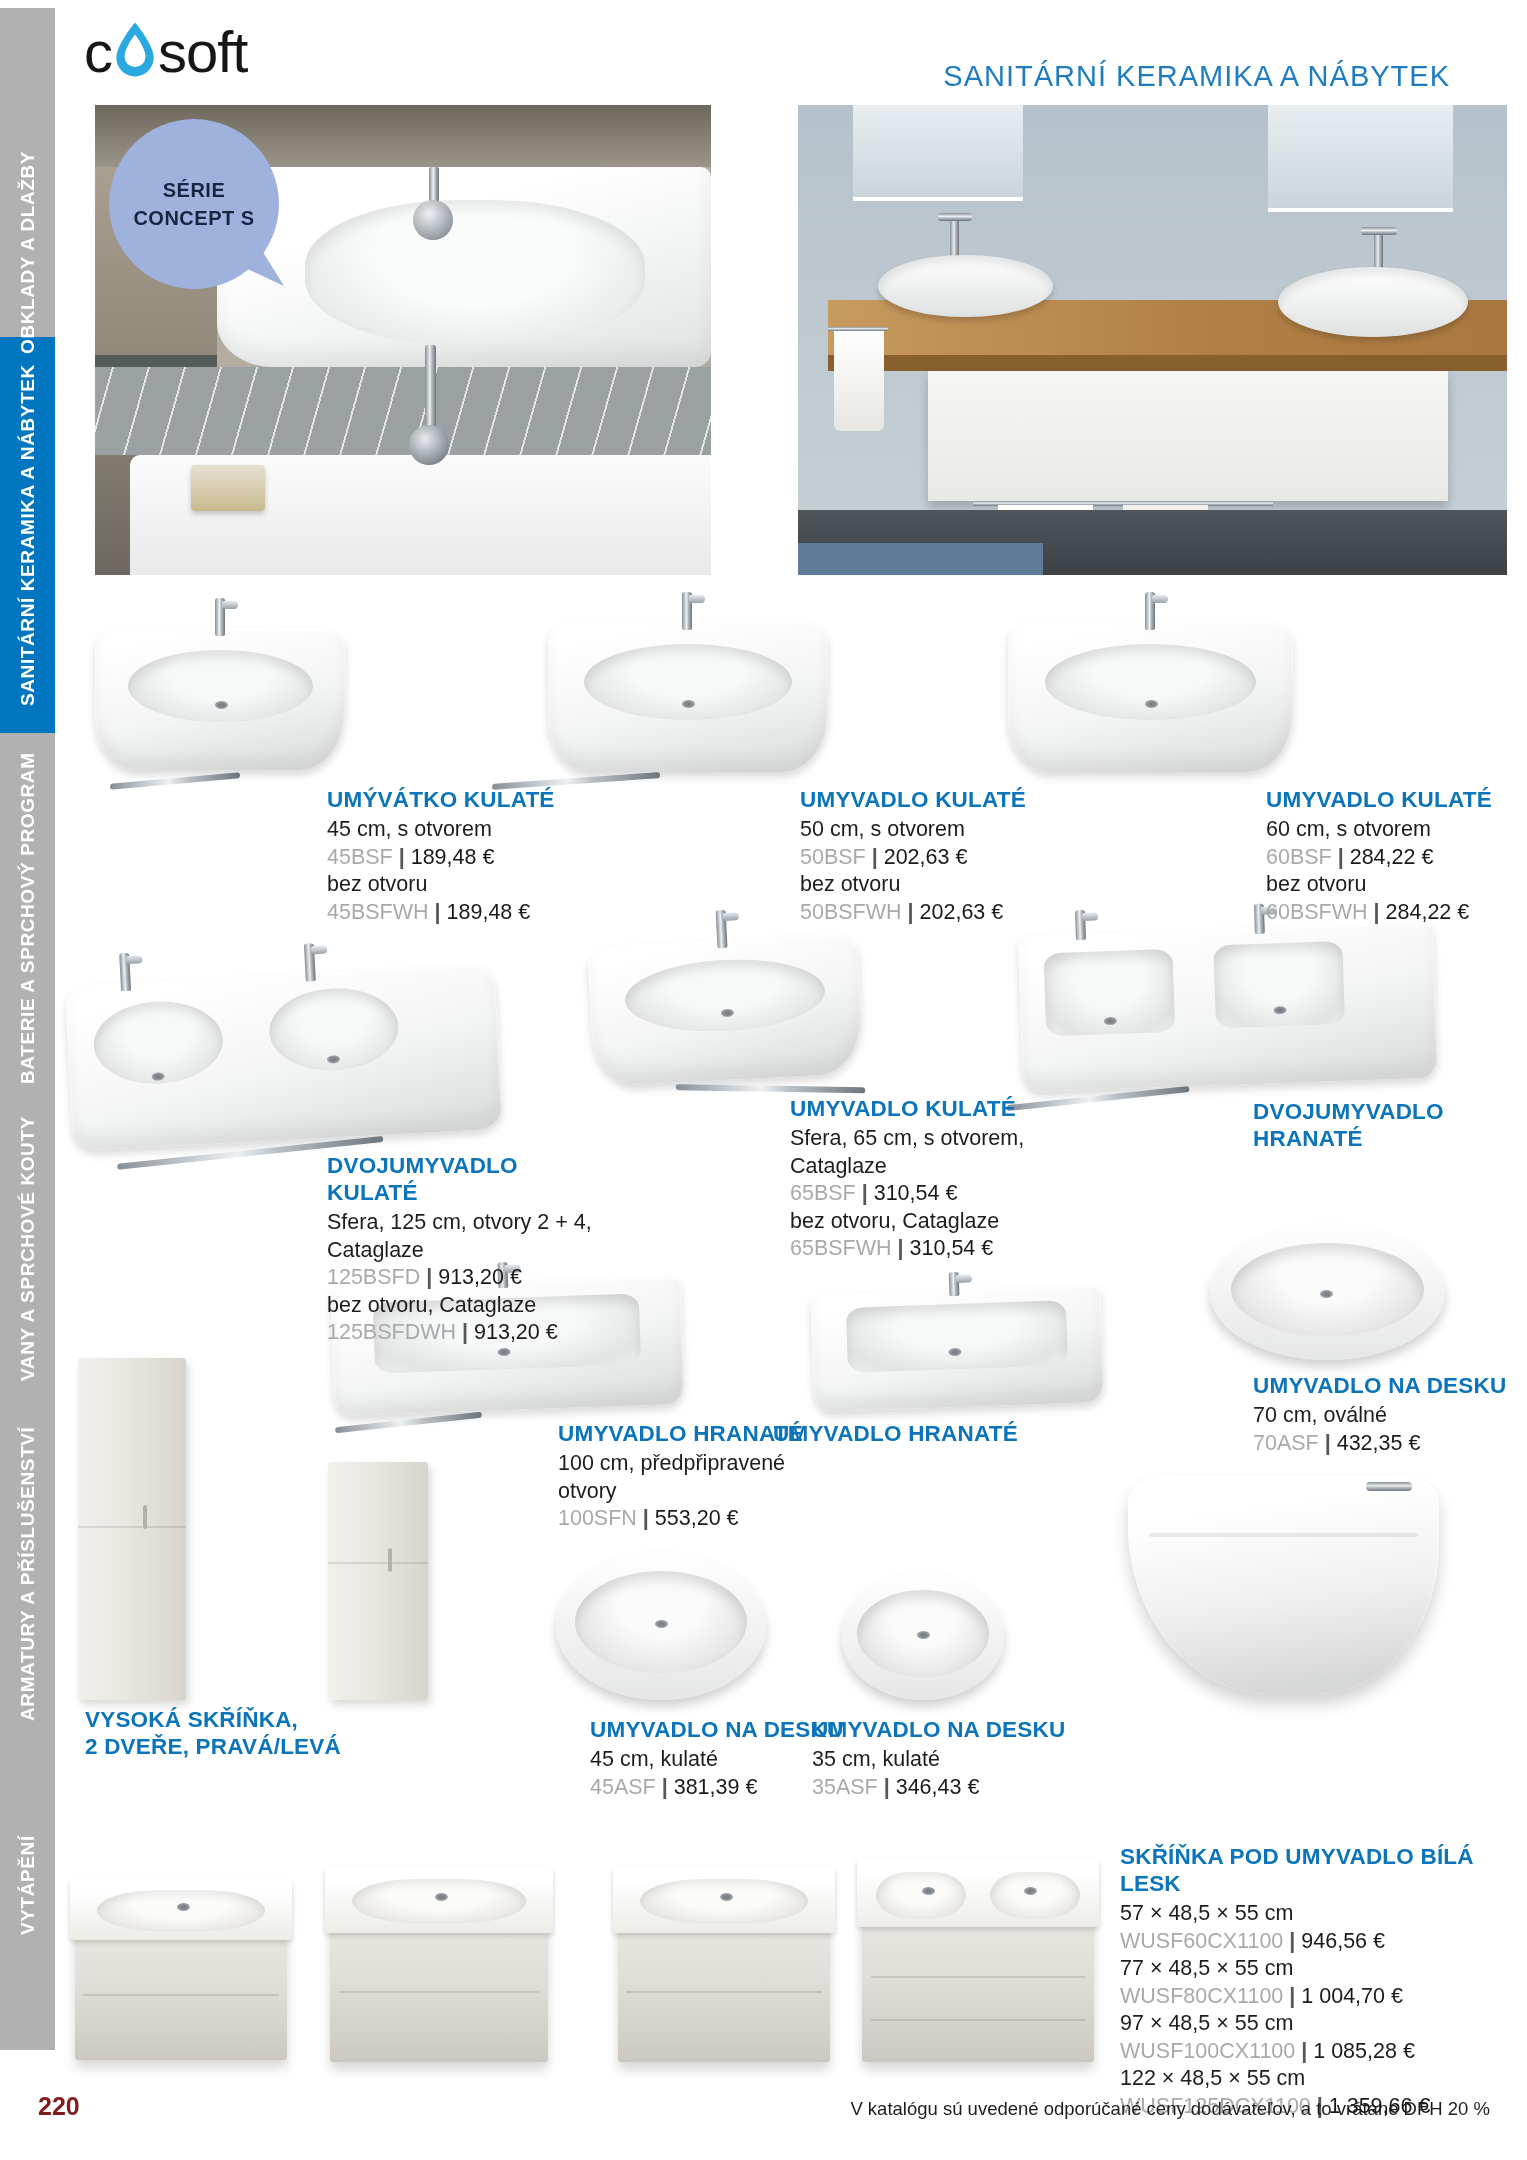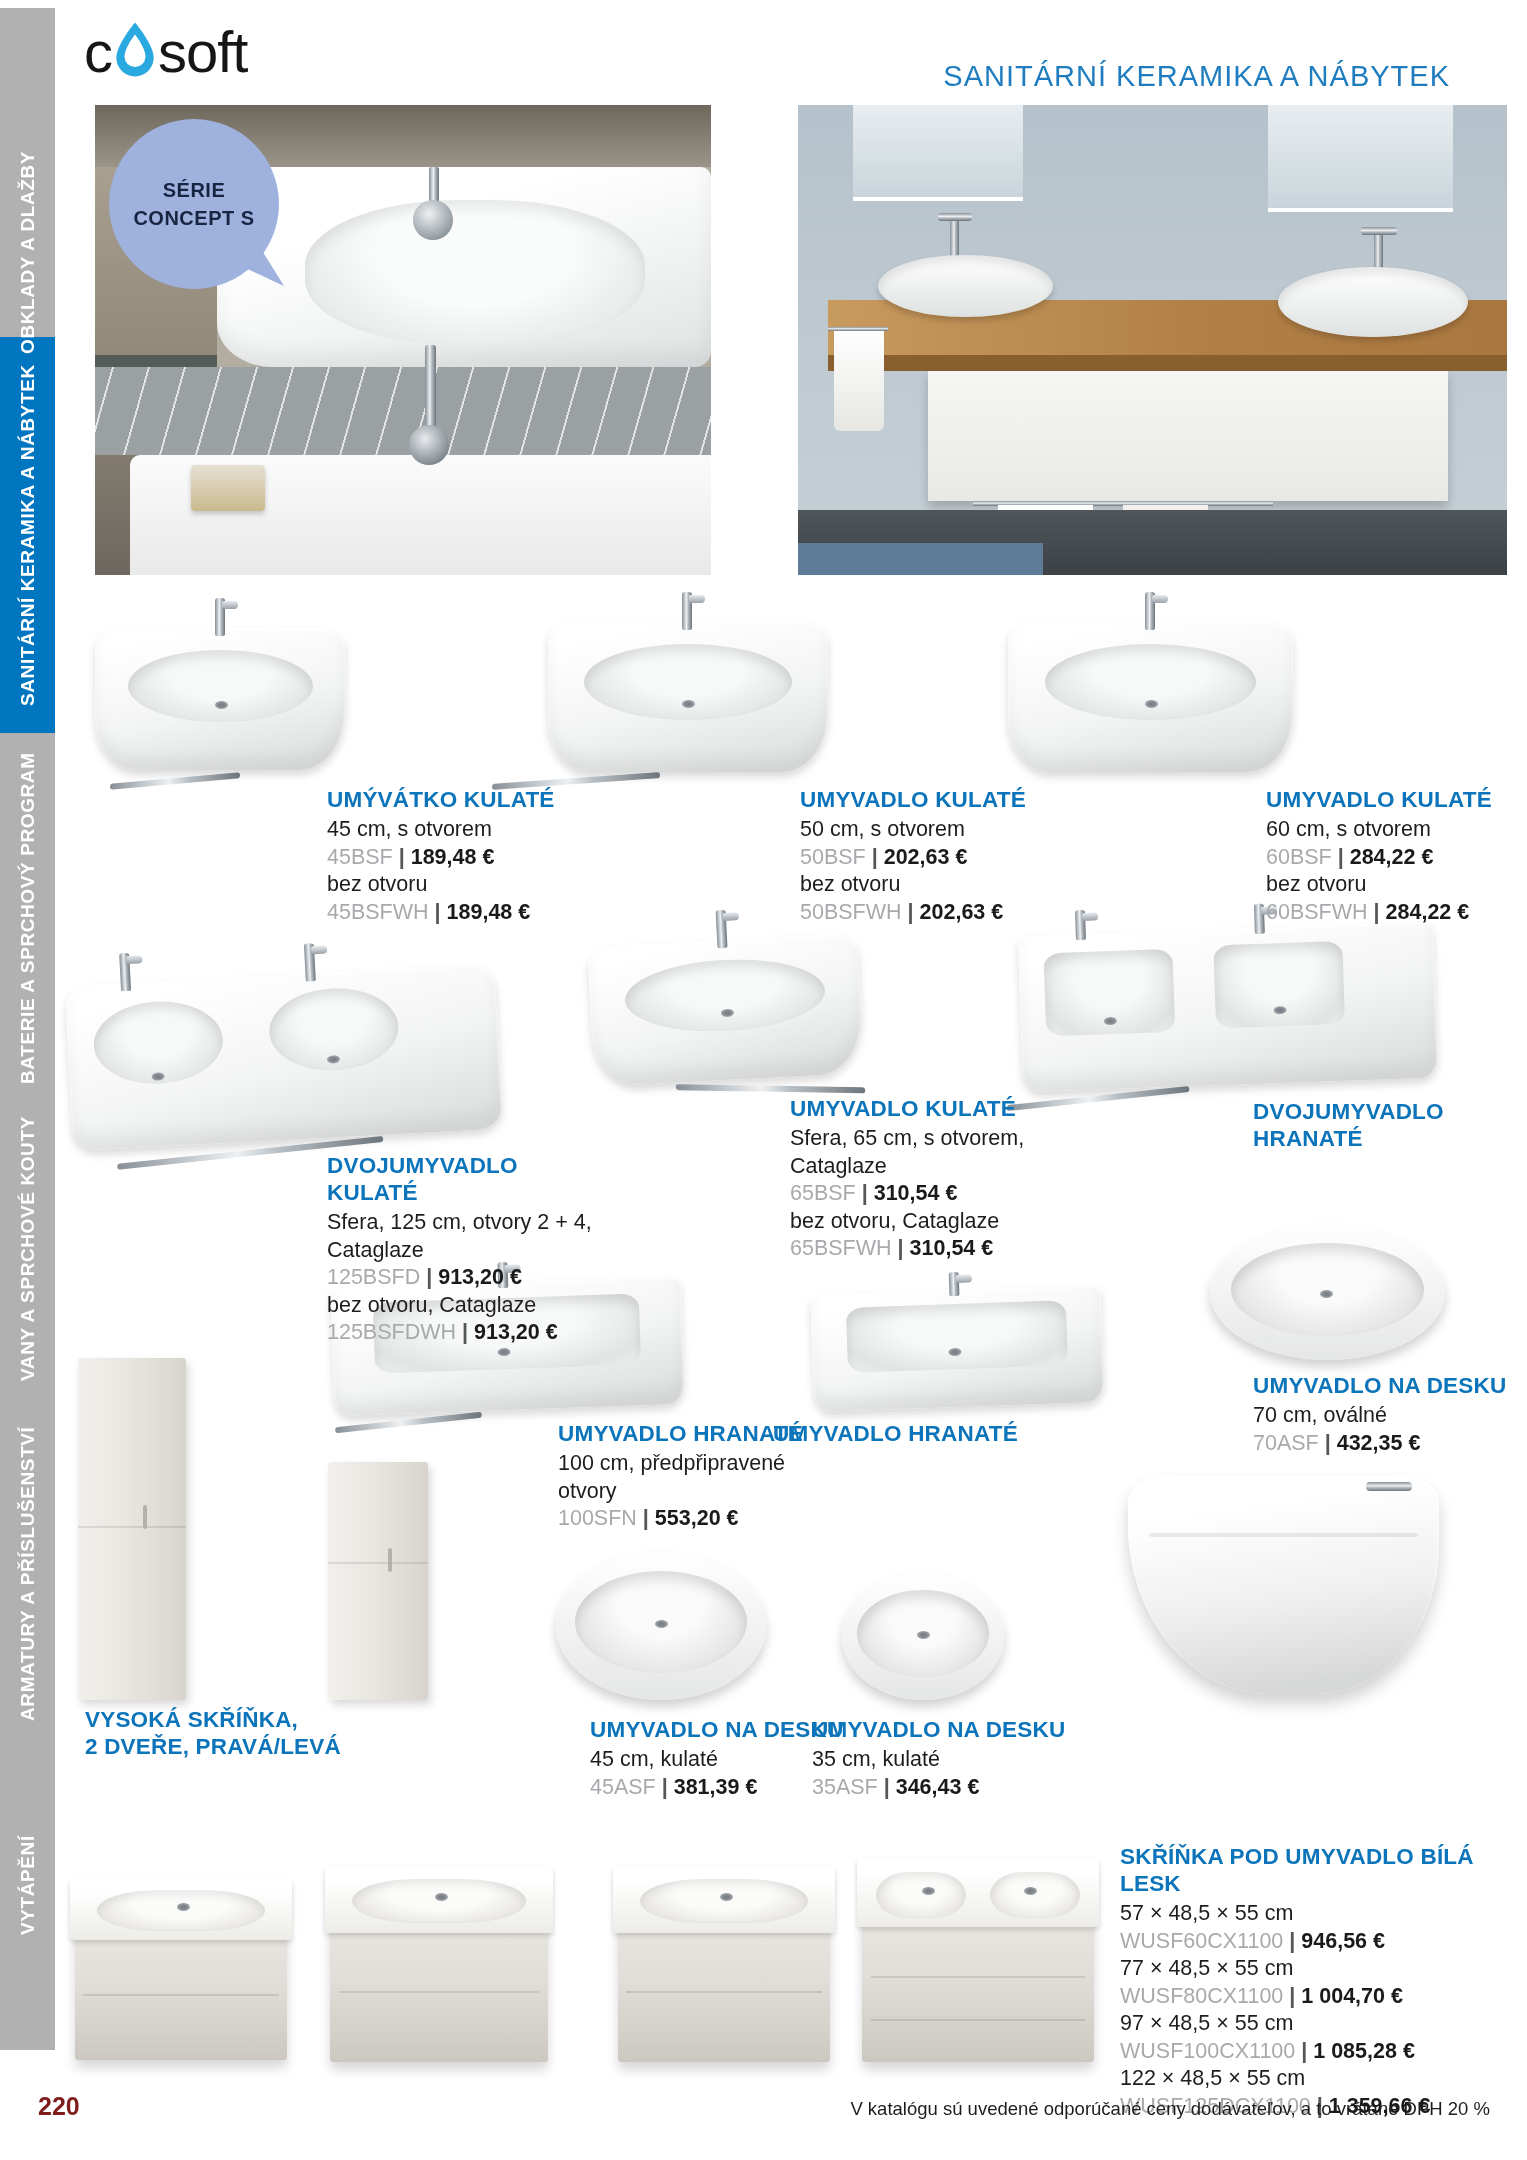--- a/index.html
+++ b/index.html
@@ -25,21 +25,21 @@
   .badge-text{position:absolute;left:106px;top:176px;width:176px;text-align:center;
               font-weight:bold;font-size:20px;line-height:28px;letter-spacing:.5px;color:#172442;}
   
   .prod{position:absolute;}
   .ptitle{color:#0b74ba;font-weight:bold;font-size:22.5px;line-height:27px;letter-spacing:.2px;
           margin-bottom:3px;white-space:pre-line;}
   .pline{font-size:21.5px;line-height:27.5px;color:#1d1d1b;}
   .pl-desc{color:#1d1d1b;}
   .pl-code{color:#a7a9ac;}
   .pl-sep{color:#55565a;font-weight:bold;}
-  .pl-price{color:#1a1a1a;font-weight:bold;}
+  .pl-price{color:#1a1a1a;font-weight:normal;}
   
   .pimg{position:absolute;}
   .tapv{position:absolute;width:10px;height:38px;top:0;border-radius:3px 3px 2px 2px;z-index:2;}
   .tapv::after{content:"";position:absolute;left:7px;top:3px;width:16px;height:8px;
                border-radius:2px 4px 4px 2px;background:linear-gradient(180deg,#e8ebee,#9aa2a9);}
   .wtop{position:absolute;left:0;right:0;top:30px;bottom:0;
         background:linear-gradient(168deg,#ffffff 12%,#f3f4f4 55%,#dddfdf 92%);
         border-radius:24px 24px 46px 42px/20px 20px 60px 54px;
         box-shadow:0 5px 8px rgba(0,0,0,.15),inset 0 2px 3px #fff,inset 0 -12px 16px rgba(0,0,0,.05);}
   .wtop.sq{border-radius:10px 10px 18px 18px/8px 8px 22px 22px;}

